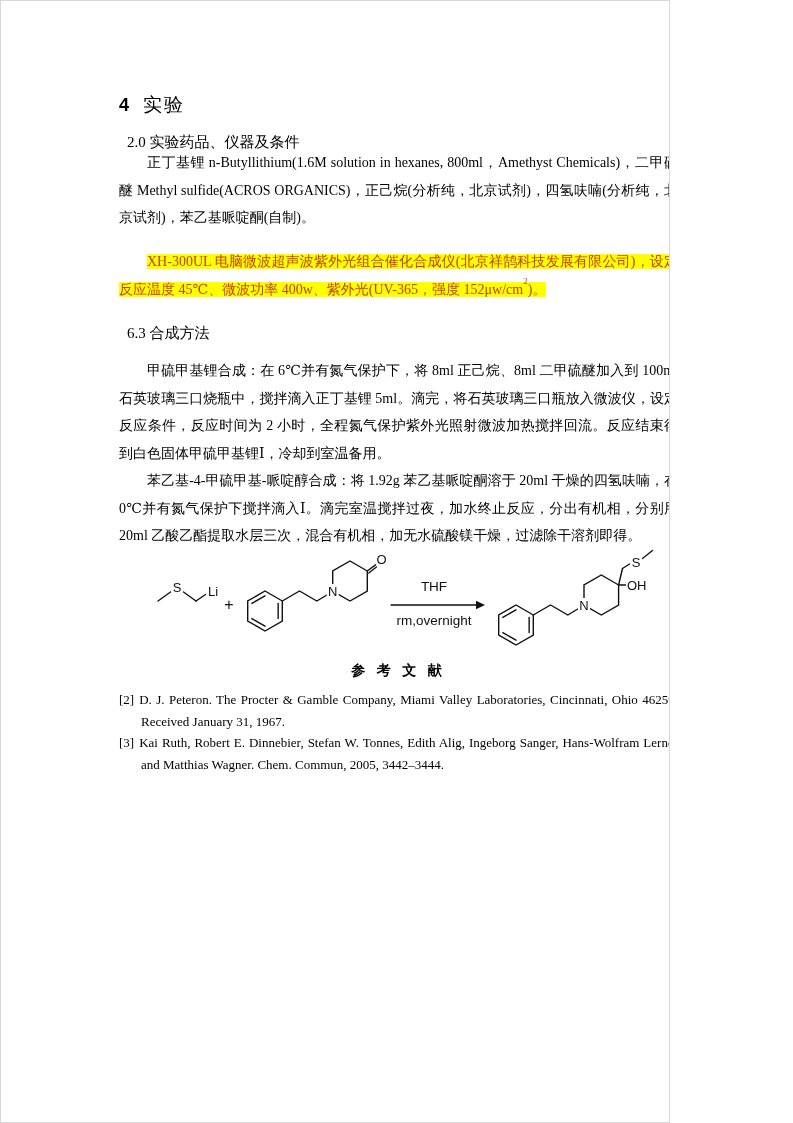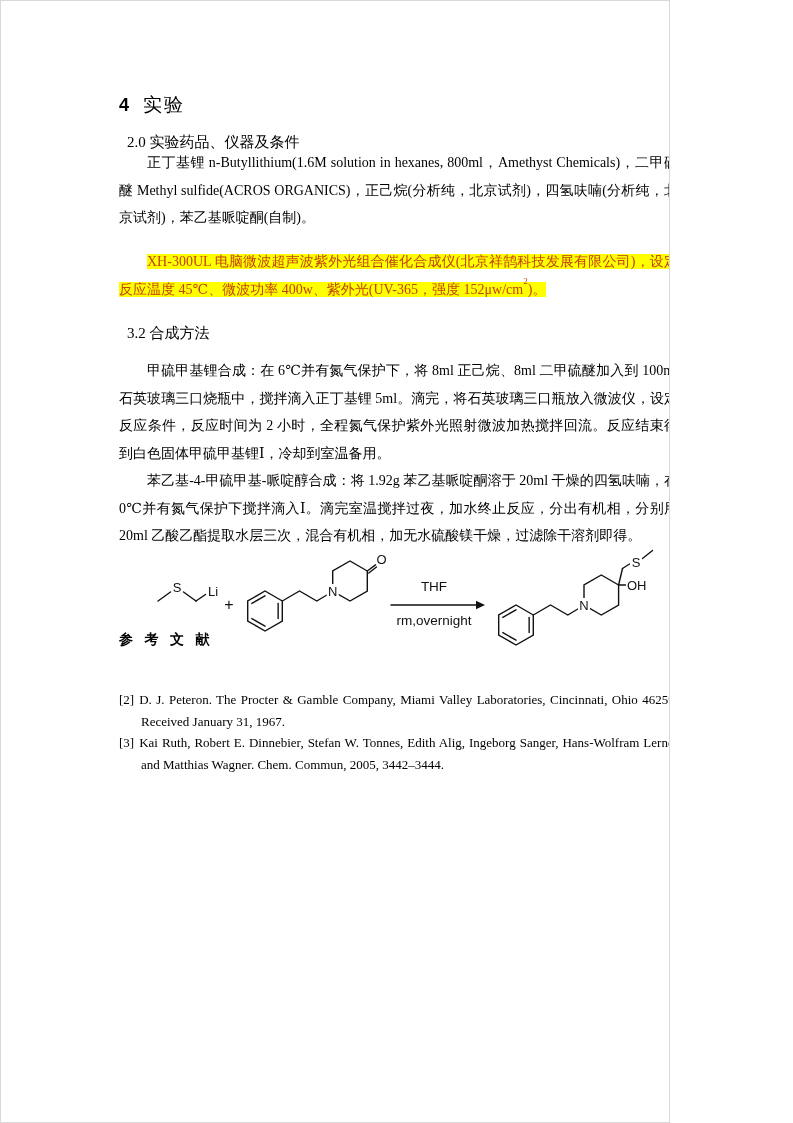--- a/index.html
+++ b/index.html
@@ -45,21 +45,21 @@
   .cond {
     font-family:"Liberation Sans","DejaVu Sans",sans-serif;
     font-size:13.5px; fill:#111;
   }
   .plus {
     font-family:"Liberation Sans","DejaVu Sans",sans-serif;
     font-size:16px; fill:#111;
   }
 
   .refhead {
-    top:629px; text-align:left; font-weight:bold;
+    top:660px; text-align:center; font-weight:bold;
     font-size:14px; line-height:20px; letter-spacing:4px;
   }
   .reflist { top:688px; font-size:13px; line-height:21.5px; }
   .ref { padding-left:22px; text-indent:-22px; text-align:justify; }
   .ref .mk { padding-right:5px; }
 </style>
 </head>
 <body>
 
 <div class="page">
@@ -68,21 +68,21 @@
     <div class="block h1">
       <span class="num">4</span><span class="ttl">实验</span>
     </div>
 
     <div class="block h2 h2a">2.0 实验药品、仪器及条件</div>
 
     <p class="block para p1">正丁基锂 n-Butyllithium(1.6M solution in hexanes, 800ml，Amethyst Chemicals)，二甲硫醚 Methyl sulfide(ACROS ORGANICS)，正己烷(分析纯，北京试剂)，四氢呋喃(分析纯，北京试剂)，苯乙基哌啶酮(自制)。</p>
 
     <p class="block para pmark"><mark class="hl" style="background-color: rgb(255, 255, 0);"><span>XH-300UL 电脑微波超声波紫外光组合催化合成仪(北京祥鹄科技发展有限公司)，设定反应温度 45℃、微波功率 400w、紫外光(UV-365，强度 152μw/cm</span><sup class="s2">2</sup><span>)。</span></mark></p>
 
-    <div class="block h2 h2b">3.2 合成方法</div>
+    <div class="block h2 h2b">6.3 合成方法</div>
 
     <p class="block para p3">甲硫甲基锂合成：在 6℃并有氮气保护下，将 8ml 正己烷、8ml 二甲硫醚加入到 100ml 石英玻璃三口烧瓶中，搅拌滴入正丁基锂 5ml。滴完，将石英玻璃三口瓶放入微波仪，设定反应条件，反应时间为 2 小时，全程氮气保护紫外光照射微波加热搅拌回流。反应结束得到白色固体甲硫甲基锂Ⅰ，冷却到室温备用。</p>
 
     <p class="block para p4">苯乙基-4-甲硫甲基-哌啶醇合成：将 1.92g 苯乙基哌啶酮溶于 20ml 干燥的四氢呋喃，在 0℃并有氮气保护下搅拌滴入Ⅰ。滴完室温搅拌过夜，加水终止反应，分出有机相，分别用 20ml 乙酸乙酯提取水层三次，混合有机相，加无水硫酸镁干燥，过滤除干溶剂即得。</p>
 
     <div class="block scheme">
       <svg width="559" height="120" viewBox="0 0 559 120">
         <g stroke="#111" stroke-width="1.4" fill="none" stroke-linecap="round">
 
           <g>

